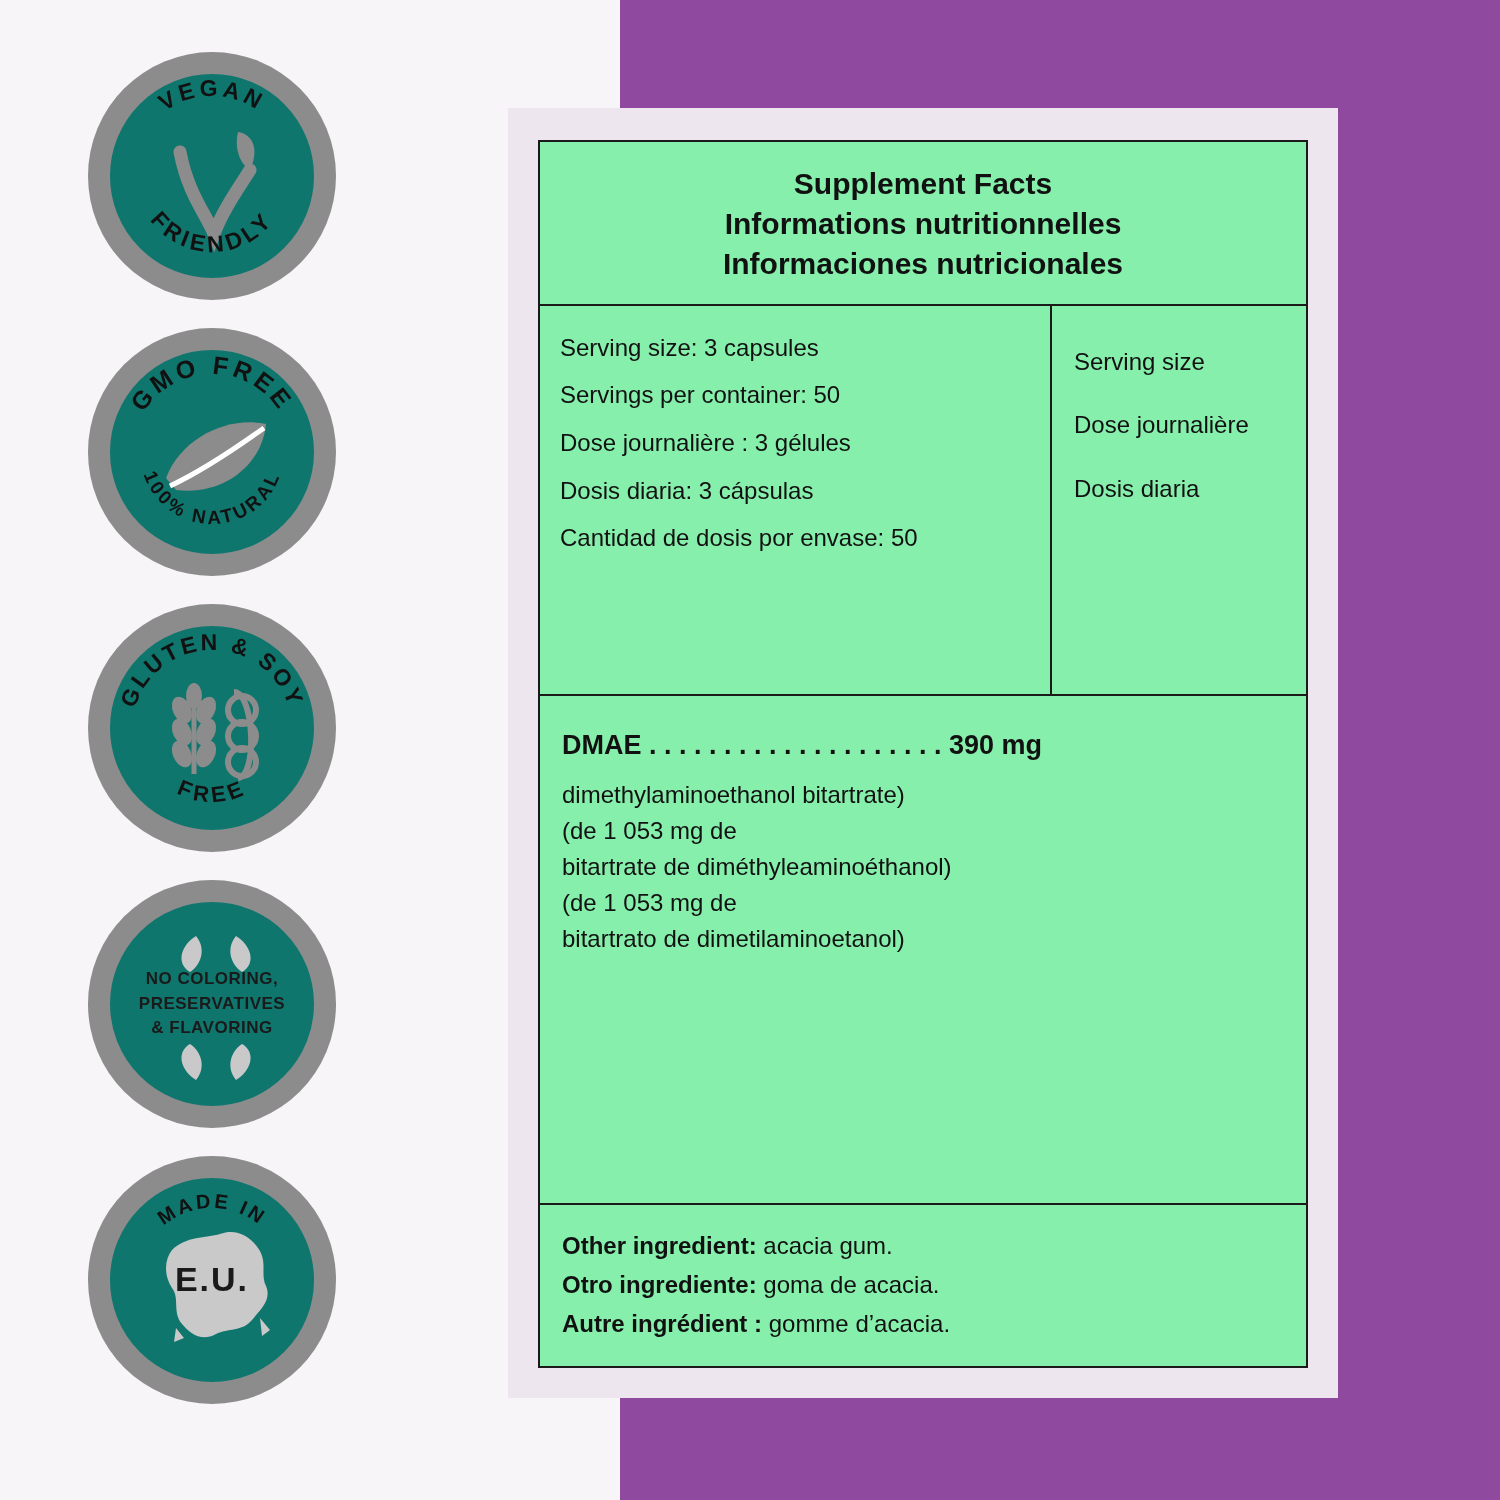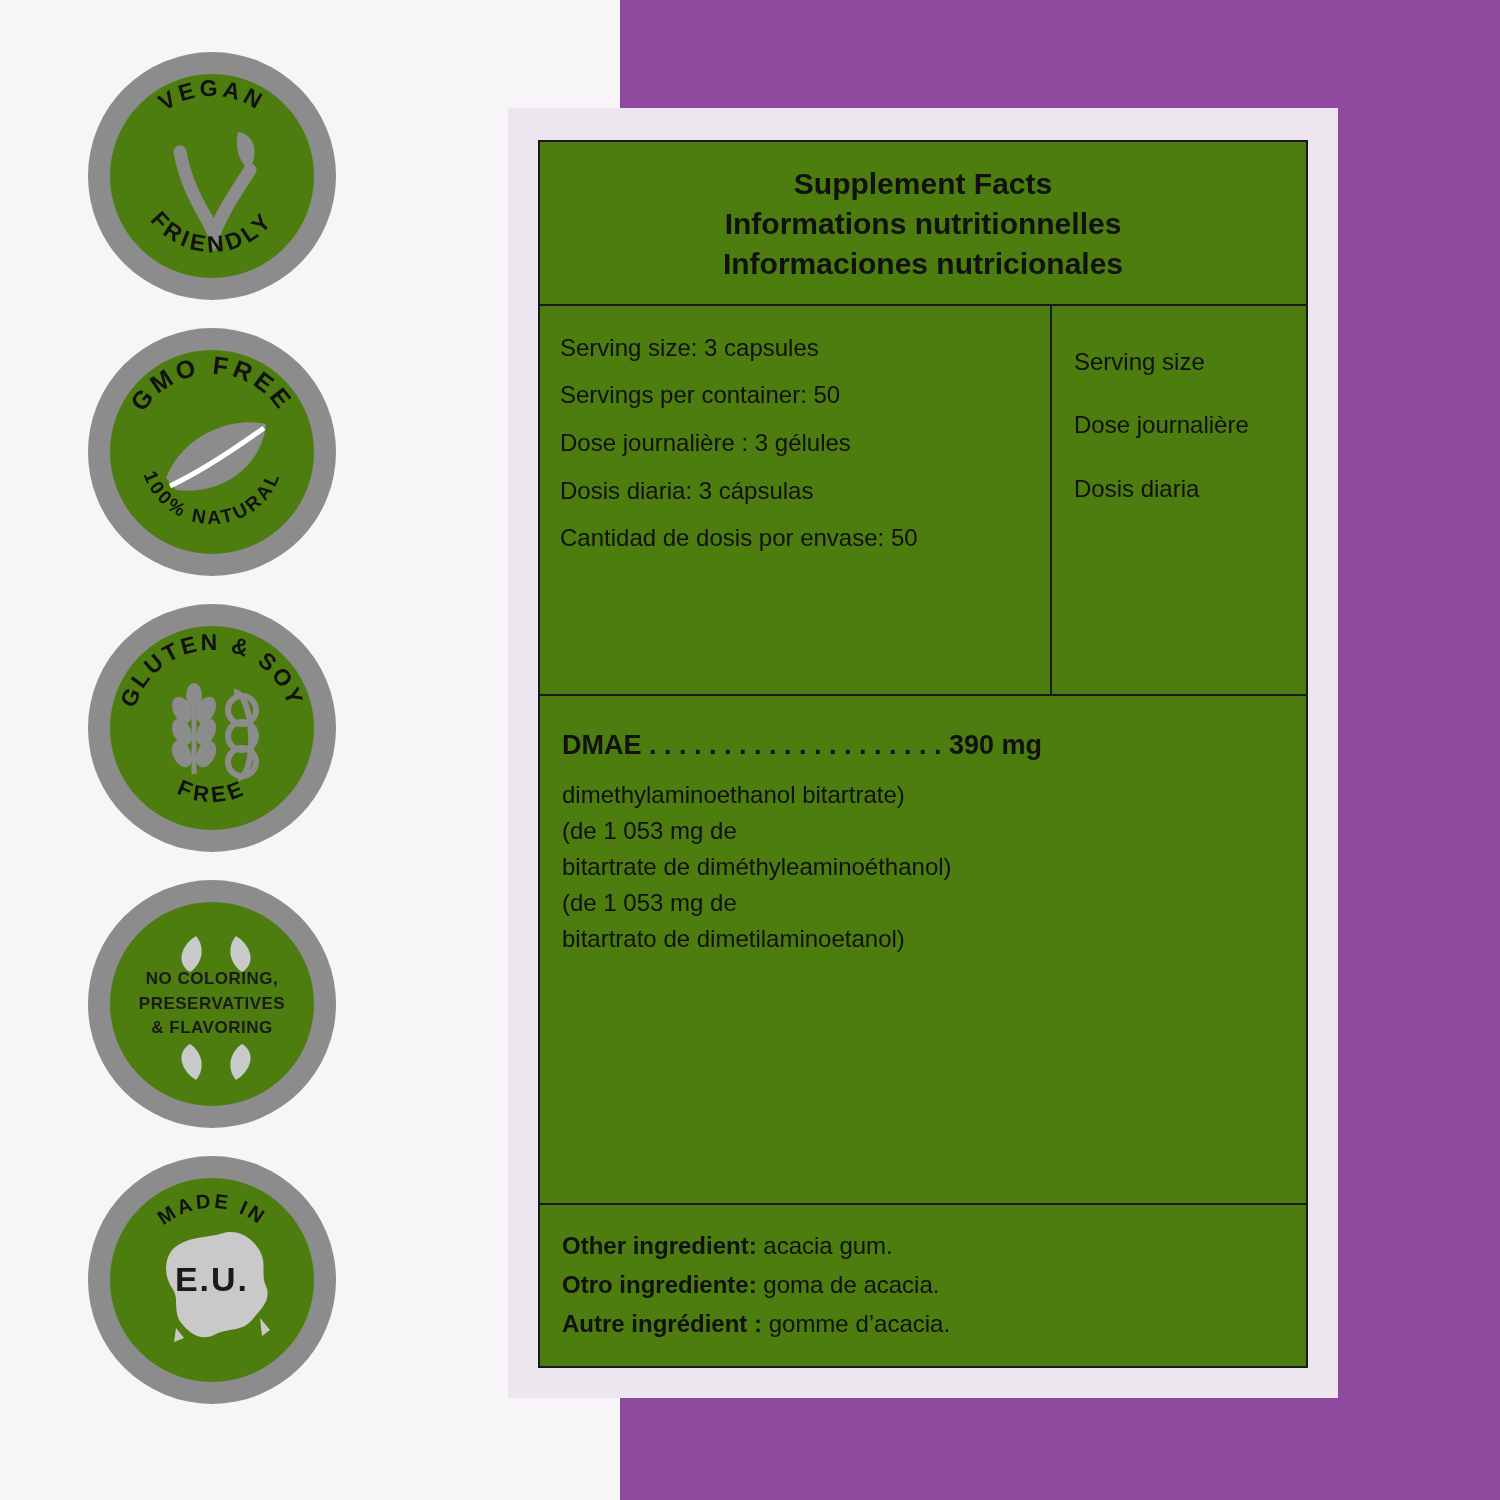--- a/index.html
+++ b/index.html
@@ -75,21 +75,21 @@
     display: flex;
     align-items: center;
     justify-content: center;
     box-sizing: border-box;
   }
   .badge-inner {
     position: relative;
     width: 212px;
     height: 212px;
     border-radius: 50%;
-    background: #4d7c0f;
+    background: #0f766e;
     border: 4px solid #8c8c8c;
     box-sizing: border-box;
     display: flex;
     align-items: center;
     justify-content: center;
     overflow: hidden;
   }
   .badge svg {
     position: absolute;
     left: 0;
@@ -117,21 +117,21 @@
     background: #ede6ef;
     z-index: 2;
     box-sizing: border-box;
   }
   .facts-box {
     position: absolute;
     left: 30px;
     top: 32px;
     width: 770px;
     height: 1228px;
-    background: #4d7c0f;
+    background: #86efac;
     border: 2px solid #1a1a1a;
     box-sizing: border-box;
     display: flex;
     flex-direction: column;
   }
   .facts-header {
     border-bottom: 2px solid #1a1a1a;
     padding: 22px 16px 20px 16px;
     text-align: center;
   }

